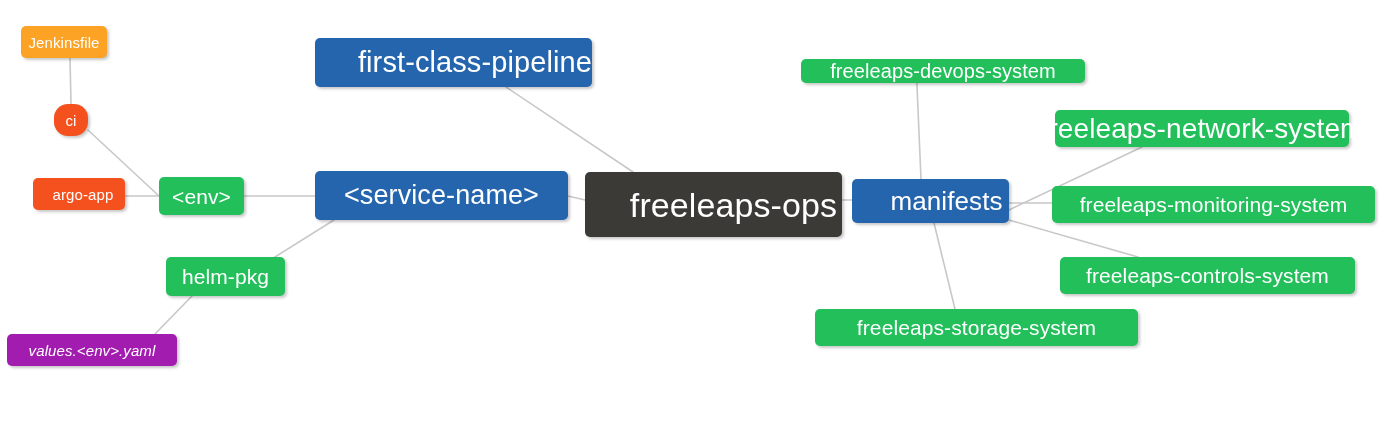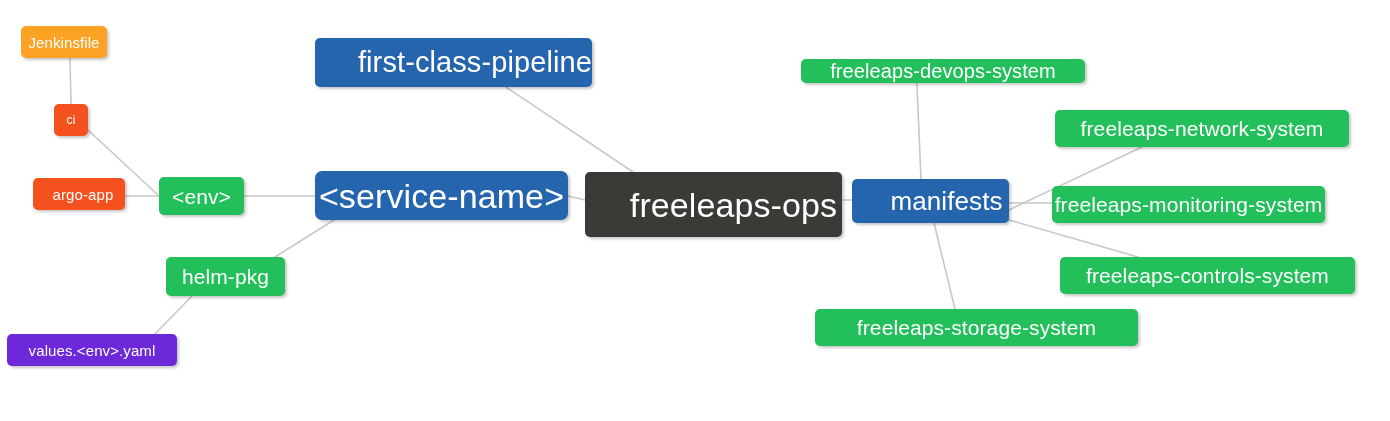--- a/index.html
+++ b/index.html
@@ -58,54 +58,54 @@
       <line x1="921" y1="179" x2="916" y2="63" stroke="#c8c8c8" stroke-width="1.6" stroke-linecap="round"></line>
       <line x1="1009" y1="210" x2="1142" y2="147" stroke="#c8c8c8" stroke-width="1.6" stroke-linecap="round"></line>
       <line x1="1009" y1="203" x2="1052" y2="203" stroke="#c8c8c8" stroke-width="1.6" stroke-linecap="round"></line>
       <line x1="1009" y1="220" x2="1138" y2="257" stroke="#c8c8c8" stroke-width="1.6" stroke-linecap="round"></line>
       <line x1="934" y1="223" x2="955" y2="309" stroke="#c8c8c8" stroke-width="1.6" stroke-linecap="round"></line>
     </svg>
   <div id="node-layer">
       <div class="node" style="left: 21px; top: 26px; width: 86px; height: 32px; background: rgb(252, 163, 38); font-size: 15px;">
         <span class="node-label">Jenkinsfile</span>
       </div>
-      <div class="node" style="left: 54px; top: 104px; width: 34px; height: 32px; background: rgb(244, 81, 30); font-size: 12px;">
+      <div class="node" style="left: 54px; top: 104px; width: 34px; height: 32px; background: rgb(244, 81, 30); font-size: 15px; border-radius: 14px;">
         <span class="node-label">ci</span>
       </div>
       <div class="node" style="left: 33px; top: 178px; width: 92px; height: 32px; background: rgb(244, 81, 30); font-size: 15px; padding-left: 8px;">
         <span class="node-label">argo-app</span>
       </div>
       <div class="node" style="left: 159px; top: 177px; width: 85px; height: 38px; background: rgb(34, 191, 91); font-size: 21px; text-align: center;">
         <span class="node-label">&lt;env&gt;</span>
       </div>
       <div class="node" style="left: 166px; top: 257px; width: 119px; height: 39px; background: rgb(34, 191, 91); font-size: 21px;">
         <span class="node-label">helm-pkg</span>
       </div>
-      <div class="node" style="left: 7px; top: 334px; width: 170px; height: 32px; background: #6d28d9; font-size: 15px;">
+      <div class="node" style="left: 7px; top: 334px; width: 170px; height: 32px; background: #a21caf; font-size: 15px; font-style: italic;">
         <span class="node-label">values.&lt;env&gt;.yaml</span>
       </div>
       <div class="node" style="left: 315px; top: 38px; width: 277px; height: 49px; background: rgb(37, 101, 174); font-size: 29px; justify-content: flex-end;">
         <span class="node-label">first-class-pipeline</span>
       </div>
-      <div class="node" style="left: 315px; top: 171px; width: 253px; height: 49px; background: rgb(37, 101, 174); font-size: 34px; border-radius: 7px;">
+      <div class="node" style="left: 315px; top: 171px; width: 253px; height: 49px; background: rgb(37, 101, 174); font-size: 27px;">
         <span class="node-label">&lt;service-name&gt;</span>
       </div>
       <div class="node" style="left: 585px; top: 172px; width: 257px; height: 65px; background: rgb(60, 58, 55); font-size: 34px; padding-left: 40px;">
         <span class="node-label">freeleaps-ops</span>
       </div>
       <div class="node" style="left: 852px; top: 179px; width: 157px; height: 44px; background: rgb(37, 101, 174); font-size: 26px; padding-left: 32px;">
         <span class="node-label">manifests</span>
       </div>
       <div class="node" style="left: 801px; top: 27px; width: 284px; height: 24px; background: rgb(34, 191, 91); font-size: 20px; margin-top: 32px;">
         <span class="node-label">freeleaps-devops-system</span>
       </div>
-      <div class="node" style="left: 1055px; top: 110px; width: 294px; height: 37px; background: rgb(34, 191, 91); font-size: 21px;">
+      <div class="node" style="left: 1055px; top: 110px; width: 294px; height: 37px; background: rgb(34, 191, 91); font-size: 28px;">
         <span class="node-label">freeleaps-network-system</span>
       </div>
-      <div class="node" style="left: 1052px; top: 186px; width: 273px; height: 37px; background: rgb(34, 191, 91); font-size: 21px;">
+      <div class="node" style="left: 1052px; top: 186px; width: 323px; height: 37px; background: rgb(34, 191, 91); font-size: 21px;">
         <span class="node-label">freeleaps-monitoring-system</span>
       </div>
       <div class="node" style="left: 1060px; top: 257px; width: 295px; height: 37px; background: rgb(34, 191, 91); font-size: 21px; text-align: right;">
         <span class="node-label">freeleaps-controls-system</span>
       </div>
       <div class="node" style="left: 815px; top: 309px; width: 323px; height: 37px; background: rgb(34, 191, 91); font-size: 21px;">
         <span class="node-label">freeleaps-storage-system</span>
       </div>
     </div>
 </div>

